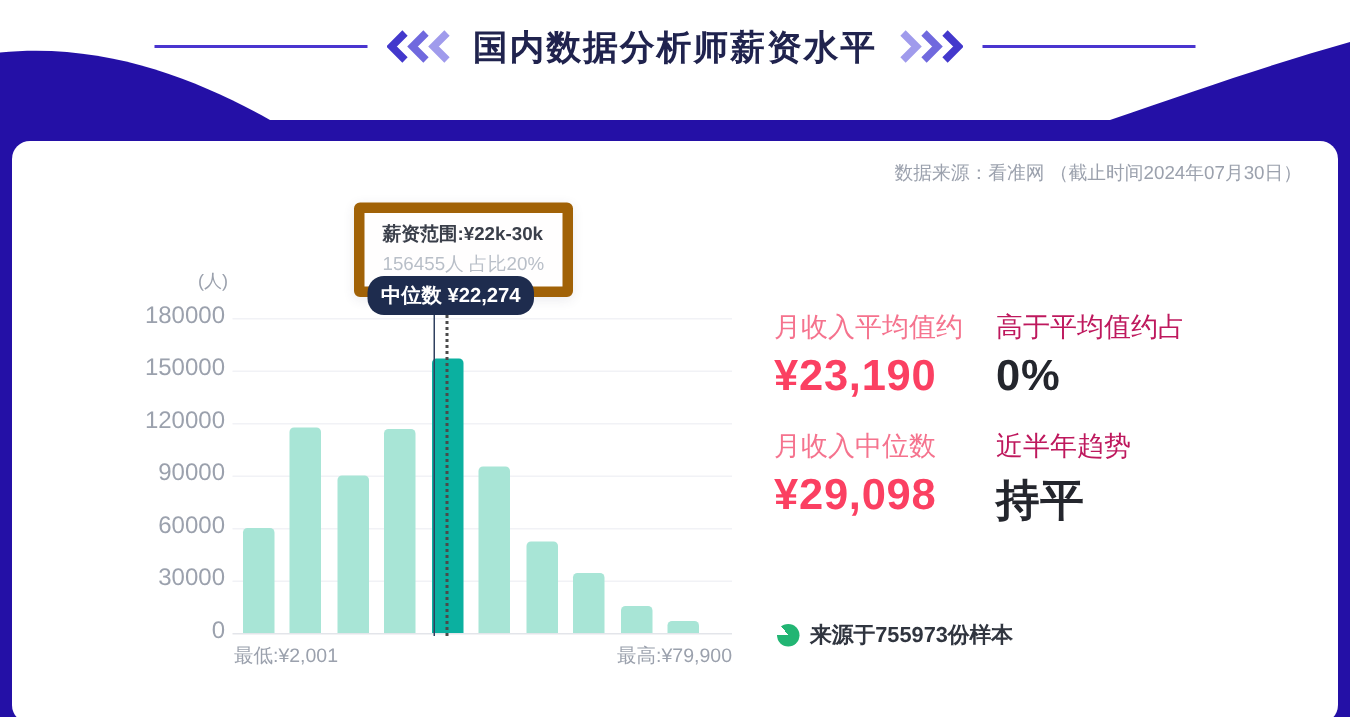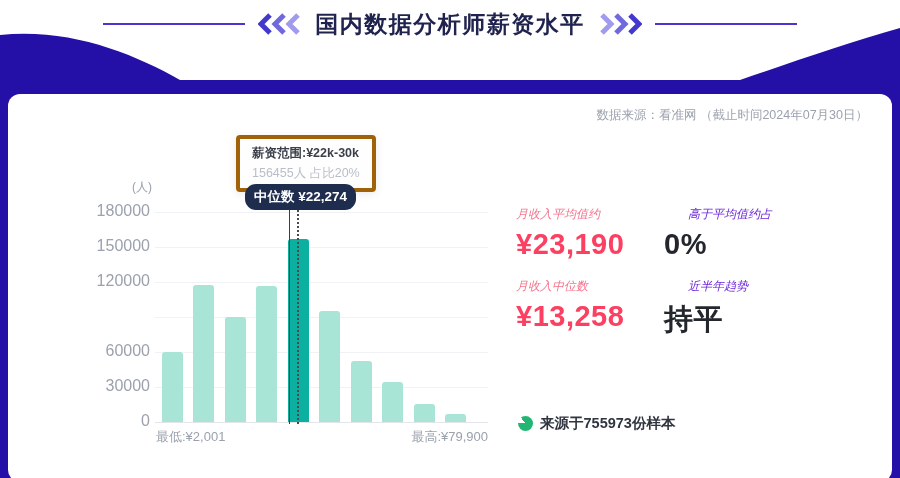--- a/index.html
+++ b/index.html
@@ -3,40 +3,40 @@
 <meta charset="utf-8">
 <style>
   html,body { margin:0; padding:0; background:#ffffff; }
   .stage {
     position:relative; width:900px; height:478px; overflow:hidden;
     background:#ffffff;
     font-family:"Liberation Sans","DejaVu Sans",sans-serif;
   }
   
   .title-row {
-    position:absolute; top:8px; left:0; right:0; height:32px;
+    position:absolute; top:15px; left:0; right:0; height:32px;
     display:flex; align-items:center; justify-content:center; gap:13px;
   }
   .hline { width:142px; height:2px; background:#4a35cf; }
   .page-title {
     margin:0; font-size:23px; font-weight:bold; color:#20234e; letter-spacing:1.5px;
   }
   
   .navy-frame { position:absolute; top:80px; left:0; width:900px; height:398px; background:#2410a6; }
   .swoosh { position:absolute; top:26px; left:0; display:block; }
   
   .card {
     position:absolute; top:94px; left:8px; width:884px; height:388px;
     background:#ffffff; border-radius:12px;
   }
   .datasource { position:absolute; top:13px; right:24px; font-size:12.5px; color:#9ba1ad; }
   
   .tooltip {
     position:absolute; left:228px; top:41px; background:#fffefe;
-    border:4px solid #a16207; border-radius:4px; padding:6px 12px;
+    border:7px solid #a16207; border-radius:4px; padding:6px 12px;
     box-shadow:0 2px 8px rgba(60,60,90,.10); z-index:4;
   }
   .tooltip .tt1 { font-size:12.5px; font-weight:bold; color:#3a3f4a; white-space:nowrap; }
   .tooltip .tt2 { font-size:12.5px; color:#b9bfc8; margin-top:3px; white-space:nowrap; }
   .badge {
     position:absolute; left:237px; top:90px; background:#1e2c4e; color:#ffffff;
     font-size:13.5px; font-weight:bold; padding:4px 9px; border-radius:11px;
     white-space:nowrap; z-index:5;
   }
   .unit { position:absolute; left:100px; top:85px; width:44px; text-align:right; font-size:12px; color:#9ba1ad; }
@@ -50,25 +50,25 @@
   .vline-solid  { position:absolute; left:281px; top:113px; height:217px; width:0; border-left:1.5px solid #30405f; z-index:3; }
   .vline-dotted { position:absolute; left:289px; top:84px;  height:246px; width:0; border-left:2px dotted #4a4a4a; z-index:3; }
   .xlabel { position:absolute; top:334px; font-size:13px; color:#9ba1ad; }
   .xmin { left:148px; }
   .xmax { left:372px; width:108px; text-align:right; }
   
   .stats {
     position:absolute; left:508px; top:112px;
     display:grid; grid-template-columns:148px auto; row-gap:17px;
   }
-  .stat .label { font-size:12px;font-style:italic; }
+  .stat .label { font-size:18px; }
   .stat .value { font-size:29px; font-weight:bold; margin-top:5px; letter-spacing:.5px; }
   .stat.pink .label { color:#f5738e; }
   .stat.pink .value { color:#fb4062; }
-  .stat.dark .label { color:#6d28d9;margin-left:24px; }
+  .stat.dark .label { color:#be185d; }
   .stat.dark .value { color:#24262d; }
   .interpretation {
     position:absolute; left:510px; top:252px; width:348px; margin:0;
     font-size:12.5px; color:#9aa0a8; line-height:1.75;
   }
   .source-row {
     position:absolute; left:510px; top:320px;
     display:flex; align-items:center; gap:7px;
     font-size:14.5px; font-weight:600; color:#30353f;
   }
@@ -112,20 +112,21 @@
       <div class="tooltip">
         <div class="tt1">薪资范围:¥22k-30k</div>
         <div class="tt2">156455人 占比20%</div>
       </div>
       <div class="badge">中位数 ¥22,274</div>
       <div class="unit">(人)</div>
       <div class="yticks">
           <div class="ytick" style="bottom: -7px;">0</div>
           <div class="ytick" style="bottom: 28px;">30000</div>
           <div class="ytick" style="bottom: 63px;">60000</div>
+          <div class="ytick" style="bottom: 98px;">90000</div>
           <div class="ytick" style="bottom: 133px;">120000</div>
           <div class="ytick" style="bottom: 168px;">150000</div>
           <div class="ytick" style="bottom: 203px;">180000</div>
         </div>
       <div class="plot">
           <div class="gridline baseline" style="bottom: 0px;"></div>
           <div class="gridline" style="bottom: 35px;"></div>
           <div class="gridline" style="bottom: 70px;"></div>
           <div class="gridline" style="bottom: 105px;"></div>
           <div class="gridline" style="bottom: 140px;"></div>
@@ -152,21 +153,21 @@
       <div class="stat pink">
         <div class="label">月收入平均值约</div>
         <div class="value">¥23,190</div>
       </div>
       <div class="stat dark">
         <div class="label">高于平均值约占</div>
         <div class="value">0%</div>
       </div>
       <div class="stat pink">
         <div class="label">月收入中位数</div>
-        <div class="value">¥13,258</div>
+        <div class="value">¥29,098</div>
       </div>
       <div class="stat dark">
         <div class="label">近半年趋势</div>
         <div class="value">持平</div>
       </div>
     </section>
 
 
     <div class="source-row">
       <span class="pie"></span>

